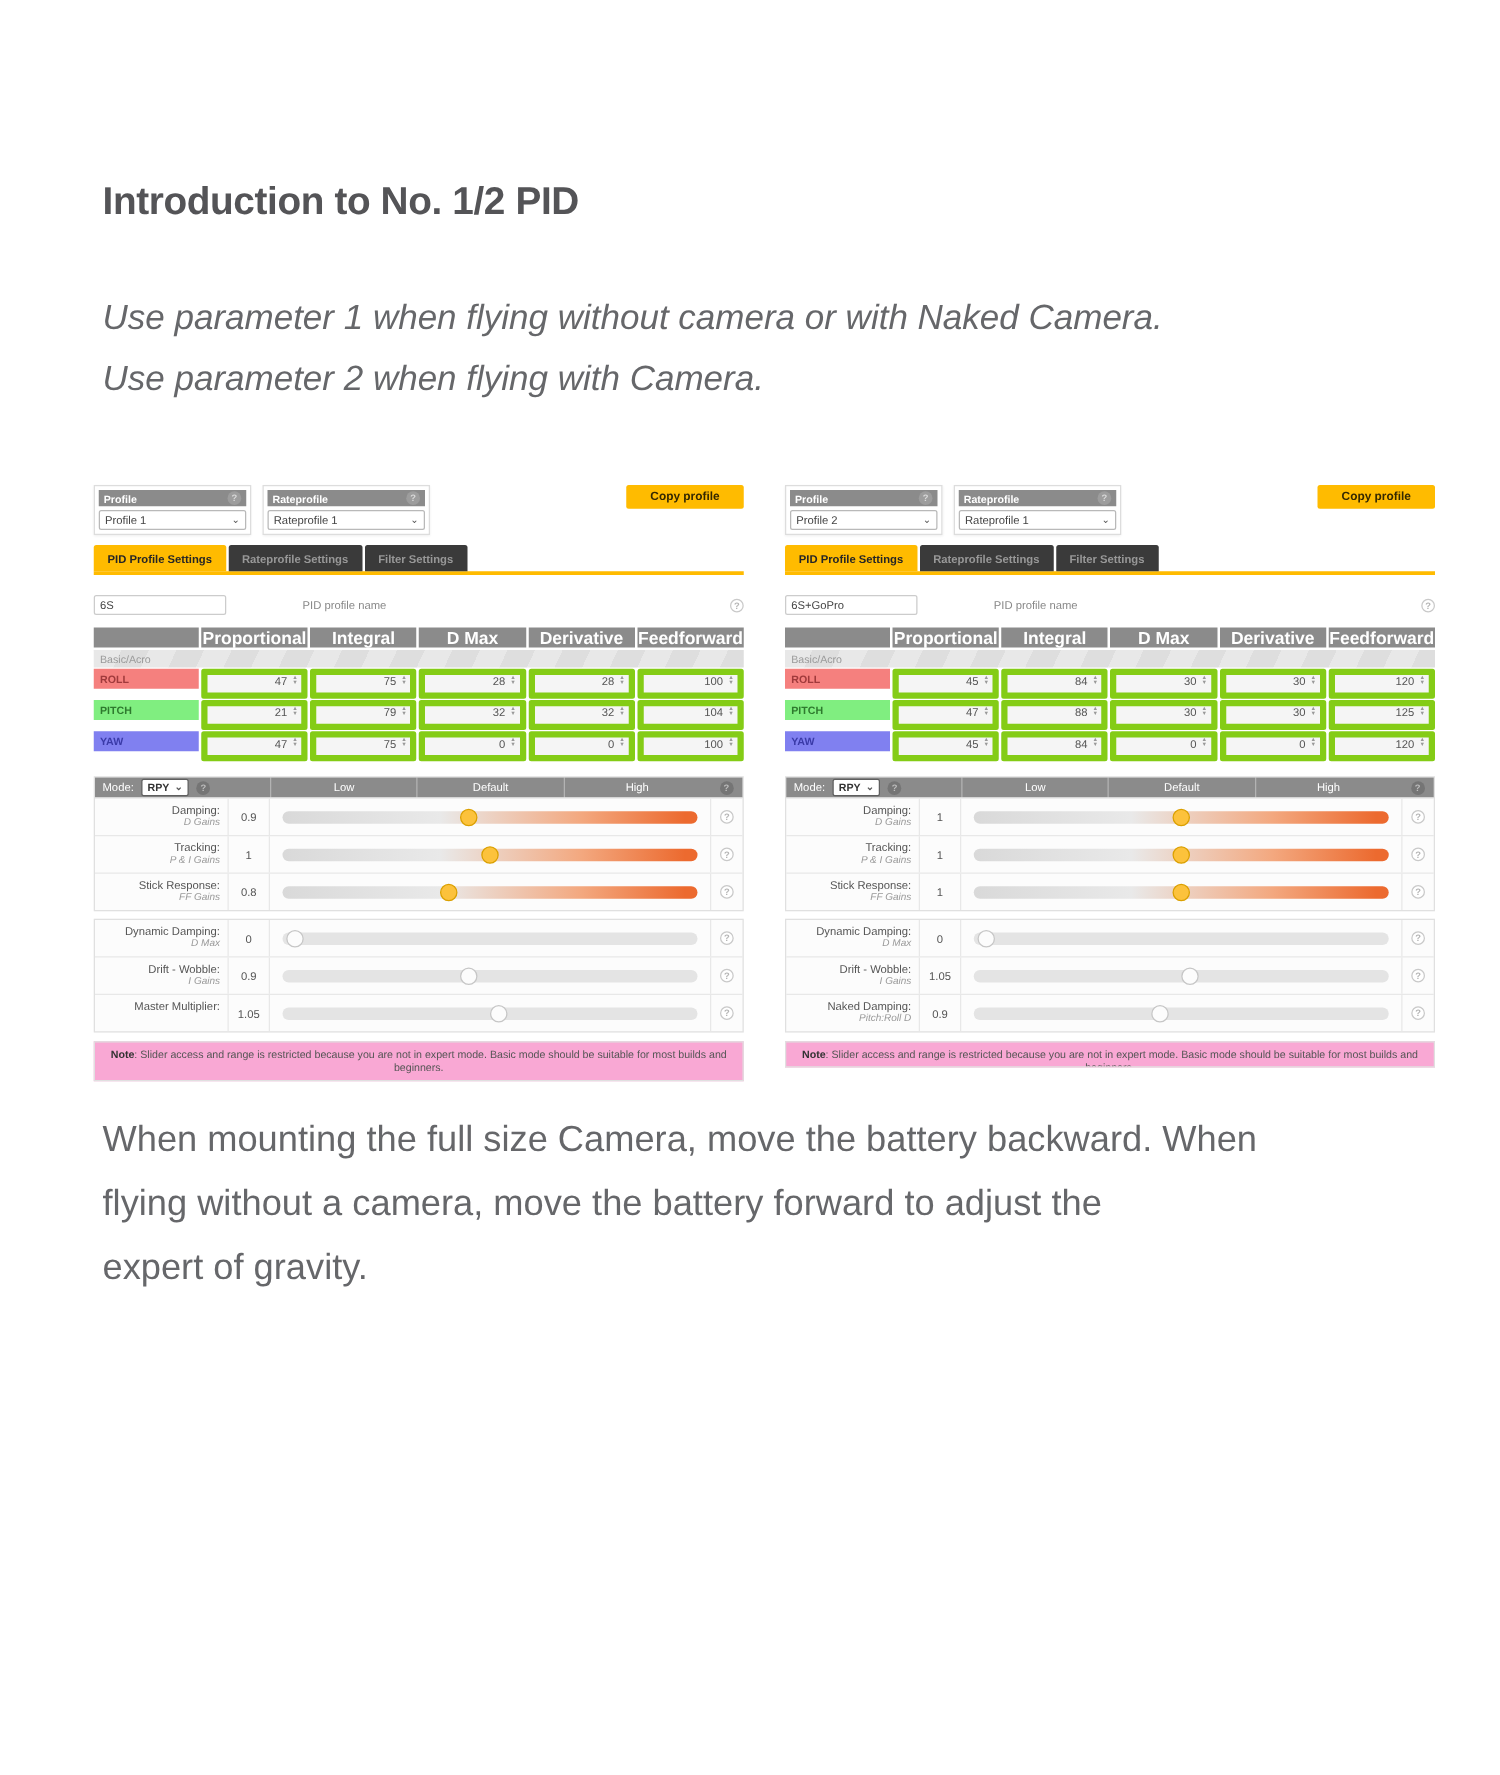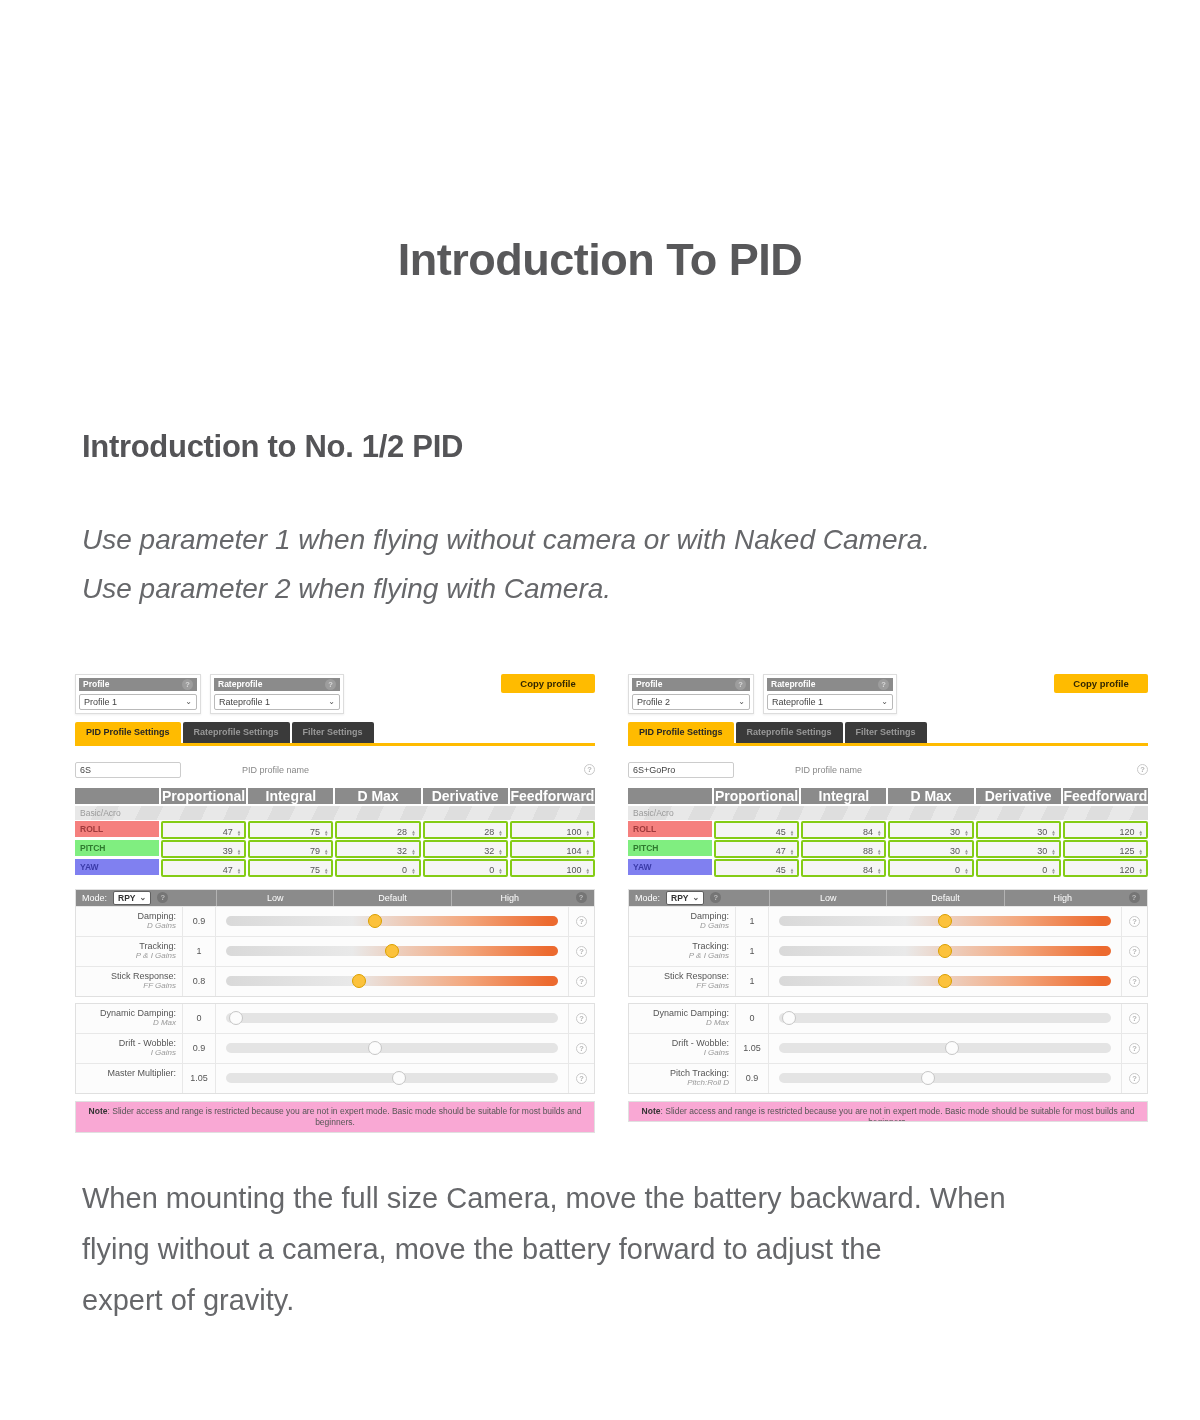--- a/index.html
+++ b/index.html
@@ -58,21 +58,21 @@
 
   .pid-table { margin-top:10px; }
   .t-head { display:grid; grid-template-columns:84px repeat(5,1fr); gap:2px; }
   .t-head .th { background:#8b8b8b; color:#fff; font-size:14px; font-weight:bold; height:16px; display:flex; align-items:center; justify-content:center; }
   .group-row { margin-top:2px; height:14px; background:repeating-linear-gradient(115deg,#e8e8e8 0 20px,#dedede 20px 40px); color:#9a9a9a; font-size:8.5px; display:flex; align-items:center; padding-left:5px; }
   .t-row { display:grid; grid-template-columns:84px repeat(5,1fr); gap:2px; margin-top:1px; }
   .row-label { height:16px; font-size:8.5px; font-weight:bold; display:flex; align-items:center; padding-left:5px; }
   .row-label.roll  { background:#f5807e; color:#a03a3c; }
   .row-label.pitch { background:#80ee80; color:#2e7a2e; }
   .row-label.yaw   { background:#8080f0; color:#3a3aa8; }
-  .num-cell { height:14px; border:2px solid #84cc16; background:#f5f5f5; display:flex; align-items:flex-end; justify-content:flex-end; padding-right:3px; font-size:9px; color:#555; border-radius:2px; }
+  .num-cell { height:14px; border:5px solid #84cc16; background:#f5f5f5; display:flex; align-items:flex-start; justify-content:flex-end; padding-right:3px; font-size:9px; color:#555; border-radius:2px; }
   .spin { display:flex; flex-direction:column; margin-left:4px; color:#999; font-size:4.5px; line-height:3.6px; }
 
   .slider-group { margin-top:12px; border:1px solid #e0e0e0; background:#fcfcfc; }
   .slider-group.lower { margin-top:6px; }
   .mode-head { display:grid; grid-template-columns:140px 1fr 26px; background:#8b8b8b; height:16px; align-items:center; }
   .mode-left { display:flex; align-items:center; gap:6px; padding-left:6px; }
   .mode-label { color:#fff; font-size:9px; }
   .mode-select { background:#fff; border:1px solid #5f5f5f; height:12px; display:flex; align-items:center; font-size:8.5px; font-weight:bold; color:#333; padding:0 4px; gap:4px; border-radius:2px; }
   .mode-cols { display:flex; height:100%; }
   .mode-cols .mcol { flex:1; display:flex; align-items:center; justify-content:center; color:#fff; font-size:9px; border-left:1px solid rgba(255,255,255,.35); }
@@ -94,21 +94,20 @@
   .s-help { border-left:1px solid #e8e8e8; display:flex; align-items:center; justify-content:center; }
 
   .note { margin-top:7px; border:1px solid #e0e0e0; background:#f9a8d4; font-size:8.5px; color:#555; text-align:center; padding:4px 10px; line-height:11px; }
   .note b { color:#333; }
   .note.clipped { height:15px; padding-bottom:0; overflow:hidden; }
 </style>
 </head>
 <body>
 
 <div class="page">
-  <h1 class="doc-title">Introduction To PID</h1>
   <h2 class="section-heading">Introduction to No. 1/2 PID</h2>
   <p class="intro">
     <span class="line">Use parameter 1 when flying without camera or with Naked Camera.</span>
     <span class="line">Use parameter 2  when flying with Camera.</span>
   </p>
 
   <div class="panels">
     <div class="panel">
         <div class="topbar">
           <div class="pbox">
@@ -188,21 +187,21 @@
               <span class="num">100</span>
               <span class="spin">
                 <span>▲</span>
                 <span>▼</span>
               </span>
             </div>
           </div>
           <div class="t-row">
             <div class="row-label pitch">PITCH</div>
             <div class="num-cell">
-              <span class="num">39</span>
+              <span class="num">21</span>
               <span class="spin">
                 <span>▲</span>
                 <span>▼</span>
               </span>
             </div>
             <div class="num-cell">
               <span class="num">79</span>
               <span class="spin">
                 <span>▲</span>
                 <span>▼</span>
@@ -633,21 +632,21 @@
               <div class="s-track flat">
                 <div class="s-handle off" style="left: 52%;"></div>
               </div>
             </div>
             <div class="s-help">
               <span class="qicon row">?</span>
             </div>
           </div>
           <div class="s-row">
             <div class="s-label">
-              <div class="s-title">Pitch Tracking:</div>
+              <div class="s-title">Naked Damping:</div>
               <div class="s-sub">Pitch:Roll D</div>
             </div>
             <div class="s-val">0.9</div>
             <div class="s-track-cell">
               <div class="s-track flat">
                 <div class="s-handle off" style="left: 45%;"></div>
               </div>
             </div>
             <div class="s-help">
               <span class="qicon row">?</span>

